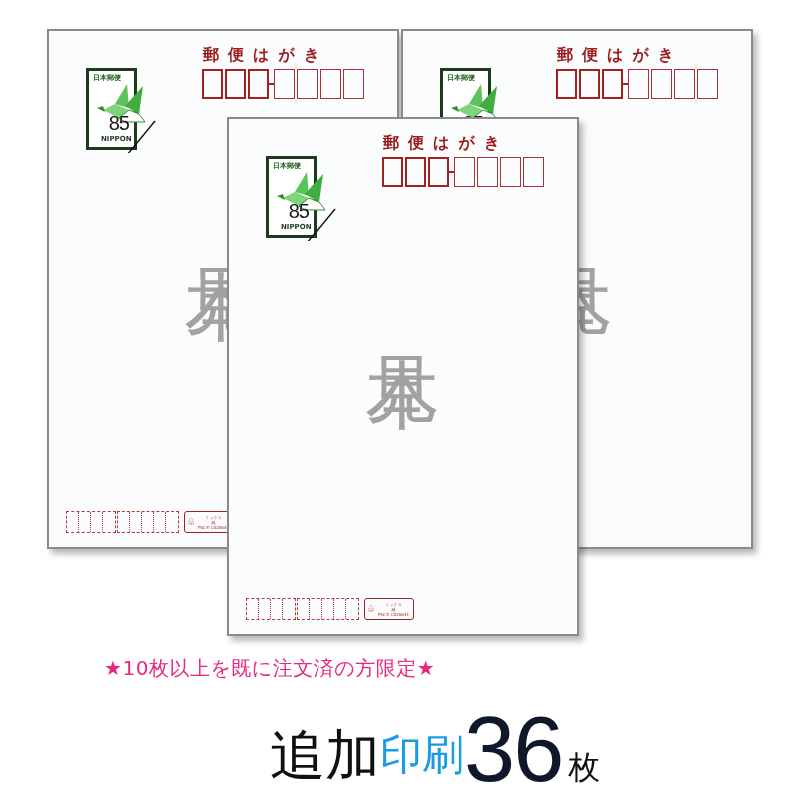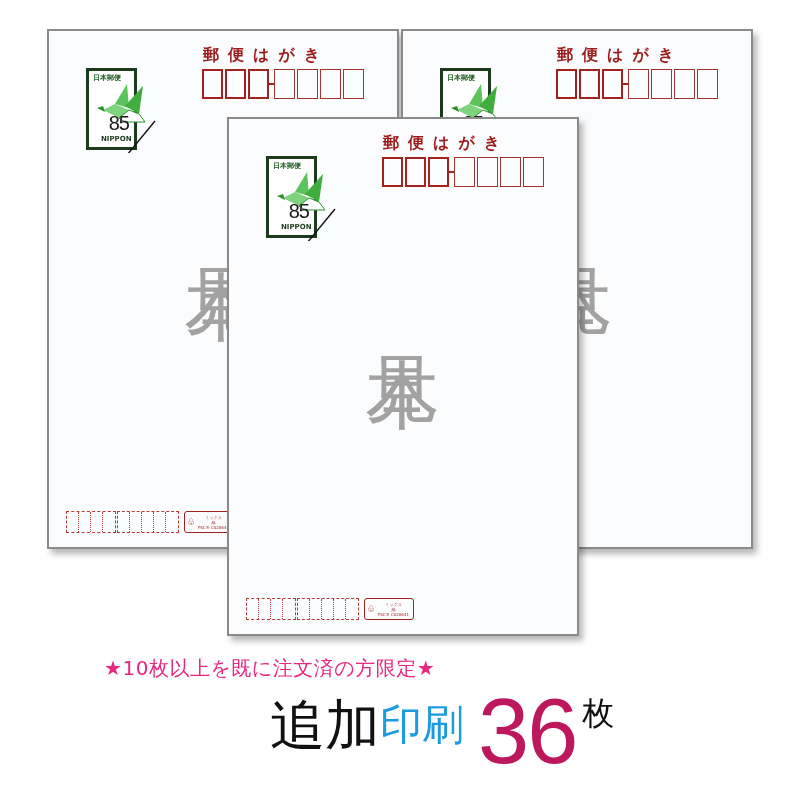--- a/index.html
+++ b/index.html
@@ -56,25 +56,25 @@
     position:relative; font-size:4px; color:#a3221f; display:flex; align-items:center;
   }
   .fsc-tree { font-size:9px; margin-left:2px; line-height:1; }
   .fsc-text { margin-left:3px; line-height:5px; text-align:center; white-space:nowrap; }
 
   .promo-line {
     position:absolute; left:104px; top:655px; font-size:20px; color:#e8277e; white-space:nowrap;
     letter-spacing:0.5px; font-family:"DejaVu Sans",sans-serif;
   }
   .headline {
-    position:absolute; left:270px; top:690px; height:100px; display:flex; align-items:flex-start; white-space:nowrap;
+    position:absolute; left:270px; top:690px; height:100px; display:flex; align-items:flex-end; white-space:nowrap;
   }
   .hl-black { font-size:55px; color:#111; line-height:70px; font-family:"DejaVu Sans",sans-serif; }
   .hl-blue { font-size:42px; color:#1b9ce0; line-height:70px; font-family:"DejaVu Sans",sans-serif; }
-  .hl-num { font-size:92px; color:#be185d; line-height:82px; margin-left:14px; font-family:"Liberation Sans",sans-serif; letter-spacing:-2px; }
+  .hl-num { font-size:92px; color:#0f172a; line-height:82px; font-family:"Liberation Sans",sans-serif; letter-spacing:-2px; }
   .hl-unit { font-size:32px; color:#111; line-height:46px; margin-left:6px; font-family:"DejaVu Sans",sans-serif; }
 </style>
 </head>
 <body>
 
 <div class="card card-left">
   <div class="hagaki-label">郵便はがき</div>
   <div class="zip-row">
     <div class="zip-box"></div>
       <div class="zip-box"></div>

